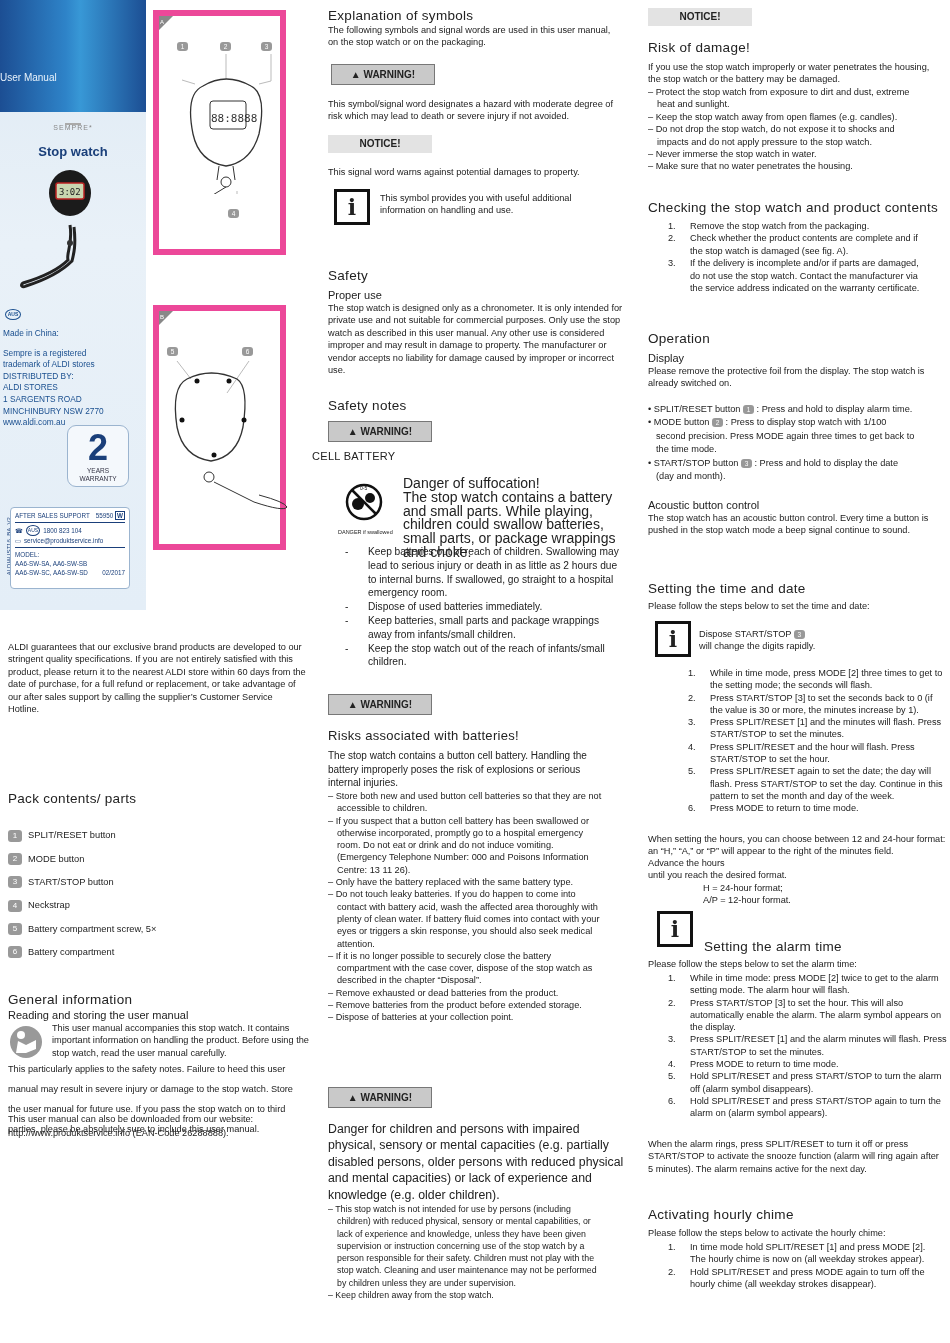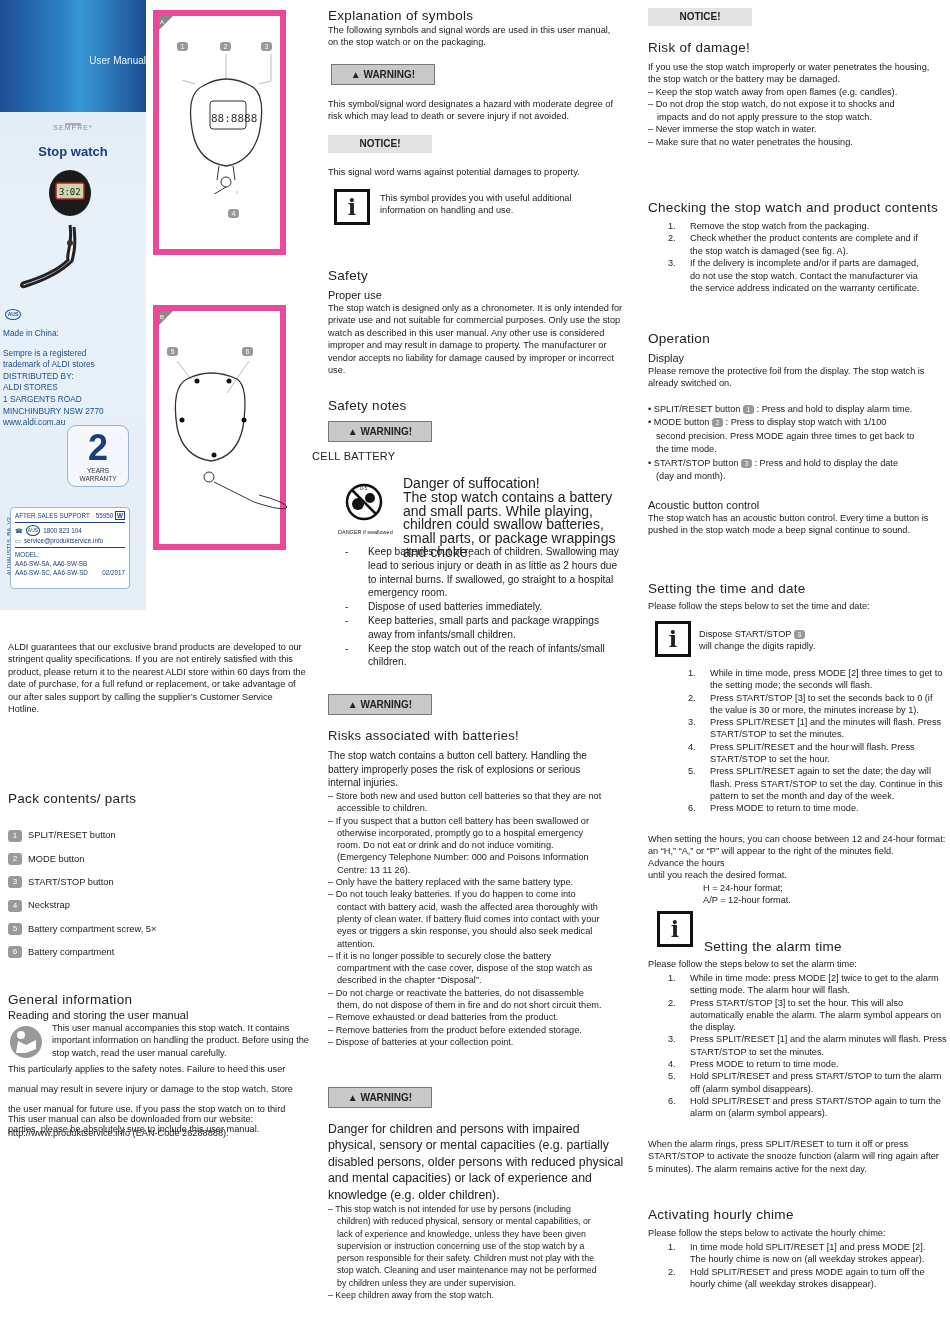--- a/index.html
+++ b/index.html
@@ -2,21 +2,21 @@
 <html><head>
 <meta charset="utf-8">
 <style>
 *{box-sizing:border-box;margin:0;padding:0}
 html,body{width:950px;height:1343px;background:#fff;overflow:hidden}
 body{position:relative;font-family:"Liberation Sans",sans-serif;color:#222;font-size:9.3px;line-height:12.4px}
 .abs{position:absolute}
 
 #cover{left:0;top:0;width:146px;height:610px;background:linear-gradient(180deg,#dfeaf4 0%,#e9f1f8 40%,#e4eef7 100%)}
 #cover-top{left:0;top:0;width:146px;height:112px;background:linear-gradient(90deg,#1c4e93 0%,#2e83c8 45%,#3898d6 55%,#1c4e93 100%)}
-#cover-top span{position:absolute;left:0;right:0;top:55px;text-align:right;color:#e8f2fb;font-size:10px}
+#cover-top span{position:absolute;left:0;right:0;top:72px;text-align:left;color:#e8f2fb;font-size:10px}
 #brand{left:0;width:146px;top:122px;text-align:center;color:#888;font-size:7px;letter-spacing:1px}
 #crown{left:65px;top:117px;width:16px;height:8px;border-bottom:2px solid #aaa}
 #cover-title{left:0;width:146px;top:146px;text-align:center;color:#1a3f7a;font-weight:bold;font-size:13px}
 #aus-logo{left:5px;top:309px;width:16px;height:11px;border:1.5px solid #1a4f8f;border-radius:50%;color:#1a4f8f;font-size:5px;font-weight:bold;text-align:center;line-height:8px}
 #dist{left:3px;top:328px;color:#1a4f8f;font-size:8.3px;line-height:11.6px}
 #warranty{left:67px;top:425px;width:62px;height:62px;border:1px solid #9bb4cf;border-radius:9px;background:#f4f8fc;text-align:center;color:#1a3f7a}
 #warranty .num{font-size:36px;font-weight:bold;line-height:38px;margin-top:3px}
 #warranty .t{font-size:6.5px;line-height:8px;color:#334}
 #support{left:10px;top:507px;width:120px;height:82px;border:1px solid #9bb4cf;border-radius:4px;background:#fff;color:#1a3f7a;font-size:6.3px;padding:3px 4px;line-height:9px}
 #support .row{display:flex;align-items:center;gap:3px;border-bottom:1px solid #1a3f7a;padding-bottom:2px;margin-bottom:2px}
@@ -226,36 +226,36 @@
 </ul>
 <div class="abs warn" style="left:328px;top:694px"><span>▲ </span><span>WARNING!</span></div>
 <div class="abs h1" style="left:328px;top:728px;font-size:13px">Risks associated with batteries!</div>
 <div class="abs" style="left:328px;top:749px;width:282px;font-size:10px;line-height:13.6px">The stop watch contains a button cell battery. Handling the battery improperly poses the risk of explosions or serious internal injuries.</div>
 <ul class="abs dash para" style="left:328px;top:790px;width:275px;line-height:12.3px">
   <li>– <span>Store both new and used button cell batteries so that they are not accessible to children.</span></li>
   <li>– <span>If you suspect that a button cell battery has been swallowed or otherwise incorporated, promptly go to a hospital emergency room. Do not eat or drink and do not induce vomiting. (Emergency Telephone Number: 000 and Poisons Information Centre: 13 11 26).</span></li>
   <li>– <span>Only have the battery replaced with the same battery type.</span></li>
   <li>– <span>Do not touch leaky batteries. If you do happen to come into contact with battery acid, wash the affected area thoroughly with plenty of clean water. If battery fluid comes into contact with your eyes or triggers a skin response, you should also seek medical attention.</span></li>
   <li>– <span>If it is no longer possible to securely close the battery compartment with the case cover, dispose of the stop watch as described in the chapter “Disposal”.</span></li>
-  <li>– <span>Do not charge or reactivate the batteries, do not disassemble them, do not dispose of them in fire and do not short circuit them.</span></li>
   <li>– <span>Remove exhausted or dead batteries from the product.</span></li>
   <li>– <span>Remove batteries from the product before extended storage.</span></li>
   <li>– <span>Dispose of batteries at your collection point.</span></li>
 </ul>
 <div class="abs warn" style="left:328px;top:1087px"><span>▲ </span><span>WARNING!</span></div>
 <div class="abs" style="left:328px;top:1121px;width:296px;font-size:12.3px;line-height:16.4px">Danger for children and persons with impaired physical, sensory or mental capacities (e.g. partially disabled persons, older persons with reduced physical and mental capacities) or lack of experience and knowledge (e.g. older children).</div>
 <ul class="abs dash" style="left:328px;top:1203px;width:275px;font-size:8.8px;line-height:12.3px">
   <li>– <span>This stop watch is not intended for use by persons (including children) with reduced physical, sensory or mental capabilities, or lack of experience and knowledge, unless they have been given supervision or instruction concerning use of the stop watch by a person responsible for their safety. Children must not play with the stop watch. Cleaning and user maintenance may not be performed by children unless they are under supervision.</span></li>
   <li>– <span>Keep children away from the stop watch.</span></li>
 </ul>
 
 <div class="abs notice" style="left:648px;top:8px">NOTICE!</div>
 <div class="abs h1" style="left:648px;top:40px">Risk of damage!</div>
 <div class="abs para" style="left:648px;top:61px;width:295px">If you use the stop watch improperly or water penetrates the housing, the stop watch or the battery may be damaged.</div>
 <ul class="abs dash para" style="left:648px;top:86px;width:270px">
+  <li>– <span>Protect the stop watch from exposure to dirt and dust, extreme heat and sunlight.</span></li>
   <li>– <span>Keep the stop watch away from open flames (e.g. candles).</span></li>
   <li>– <span>Do not drop the stop watch, do not expose it to shocks and impacts and do not apply pressure to the stop watch.</span></li>
   <li>– <span>Never immerse the stop watch in water.</span></li>
   <li>– <span>Make sure that no water penetrates the housing.</span></li>
 </ul>
 
 <div class="abs h1" style="left:648px;top:200px">Checking the stop watch and product contents</div>
 <ol class="abs steps para" style="left:668px;top:220px;width:262px">
   <li>
       <span class="n">1.</span>

